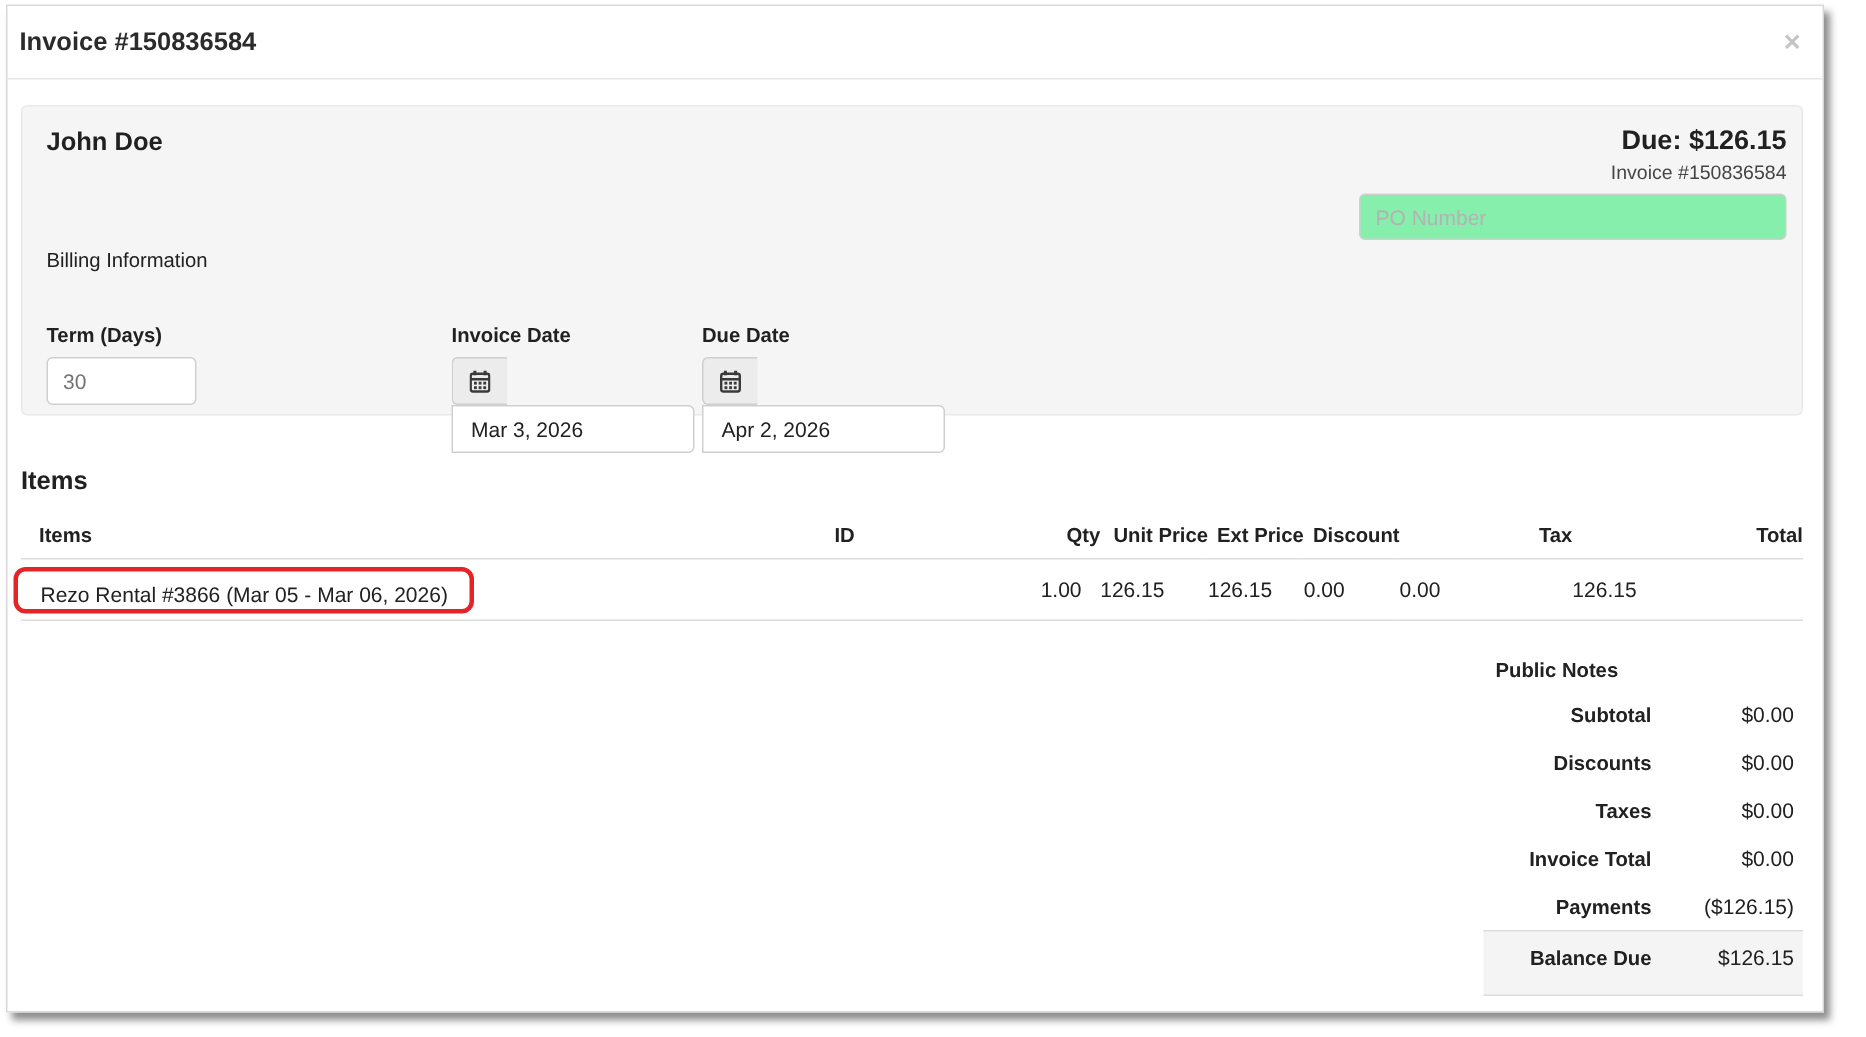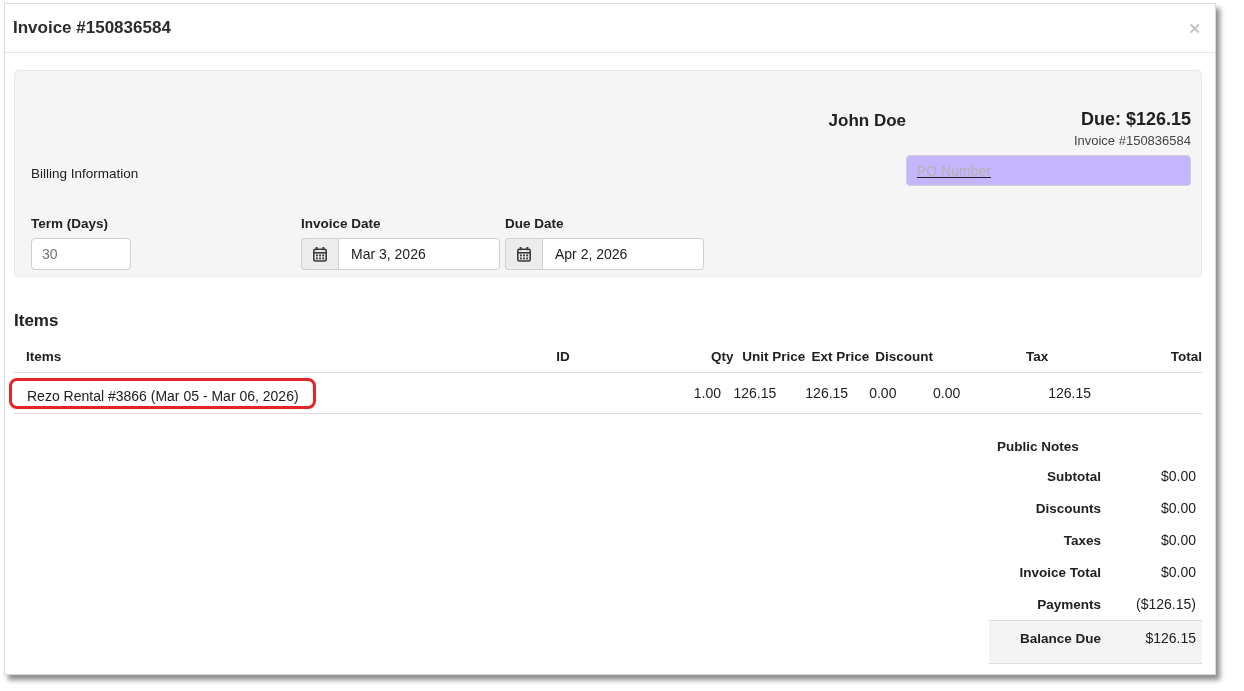--- a/index.html
+++ b/index.html
@@ -19,40 +19,40 @@
   .modal-title { font-size:17px; font-weight:bold; color:#2b2b2b; }
   .close-btn { font-size:15px; font-weight:bold; color:#c4c4c4; cursor:pointer; line-height:1; }
 
   .content { padding:17px 13px 0 9px; }
 
   
   .billing-panel {
     background:#f5f5f6; border:1px solid #e9e9e9; border-radius:4px;
     padding:12px 10px 10px 16px; height:207px; position:relative;
   }
-  .panel-top { display:flex; justify-content:flex-end;margin-top:26px; }
+  .panel-top { display:flex; justify-content:space-between; }
   .customer-name { font-size:17px; font-weight:bold; padding-top:2px; }
   .due-block { text-align:right; }
   .due-amount { font-size:18px; font-weight:bold; }
   .invoice-number { font-size:13px; color:#454545; margin-top:3px; }
   .po-input {
     margin-top:7px; width:285px; height:31px; border:1px solid #cfcfcf; border-radius:4px;
-    padding:0 10px; font-size:14px; font-family:inherit; background:#c4b5fd; color:#212121;text-decoration:underline;
+    padding:0 10px; font-size:14px; font-family:inherit; background:#86efac; color:#212121;
   }
   .po-input::placeholder { color:#b3b3b3; }
   .billing-info-label { font-size:13.5px; font-weight:normal; position:absolute; left:16px; top:95px; }
   .fields-row { position:absolute; left:16px; top:145px; display:flex; align-items:flex-start; }
   .field-label { font-size:13.5px; font-weight:bold; display:block; }
   .term-group { width:270px; }
   .term-input {
     margin-top:7px; width:100px; height:32px; border:1px solid #cfcfcf; border-radius:4px;
     padding:0 10px; font-size:14px; font-family:inherit; background:#fff; color:#737373;
   }
   .date-group { margin-right:5px; }
-  .input-group { margin-top:7px; display:flex; }
+  .input-group { margin-top:7px; display:flex;flex-direction:column; }
   .input-addon {
     width:37px; height:32px; background:#ececec; border:1px solid #cfcfcf; border-right:none;
     border-radius:4px 0 0 4px; display:flex; align-items:center; justify-content:center; cursor:pointer;
   }
   .date-input {
     width:162px; height:32px; border:1px solid #cfcfcf; border-radius:0 4px 4px 0;
     padding:0 12px; font-size:14px; font-family:inherit; background:#fff; color:#212121;
   }
 
   

